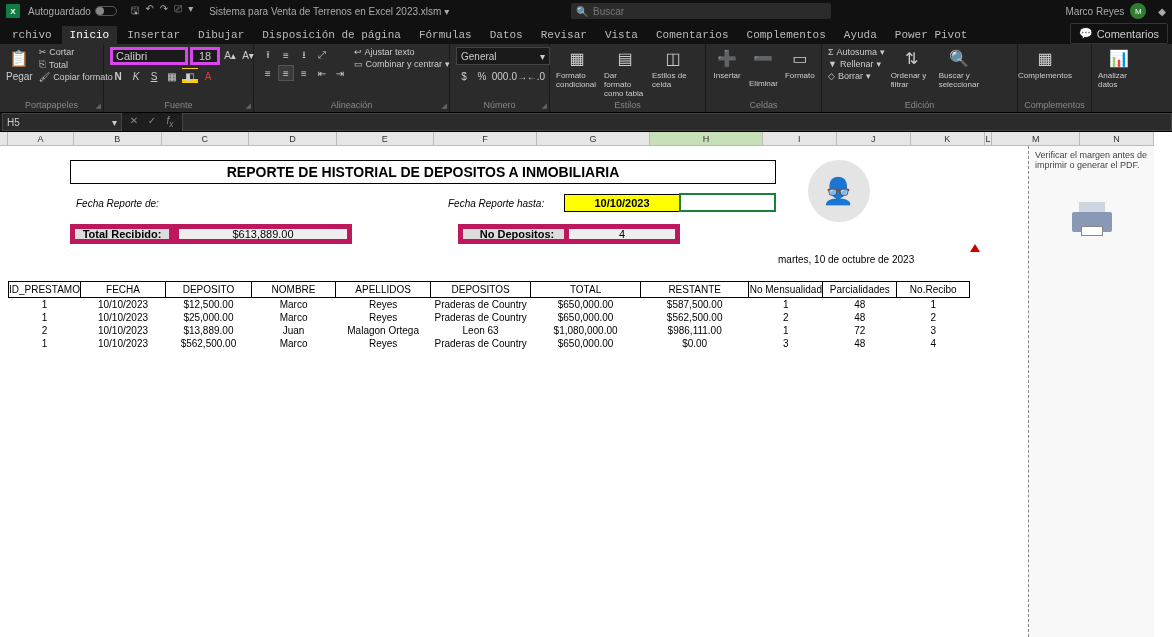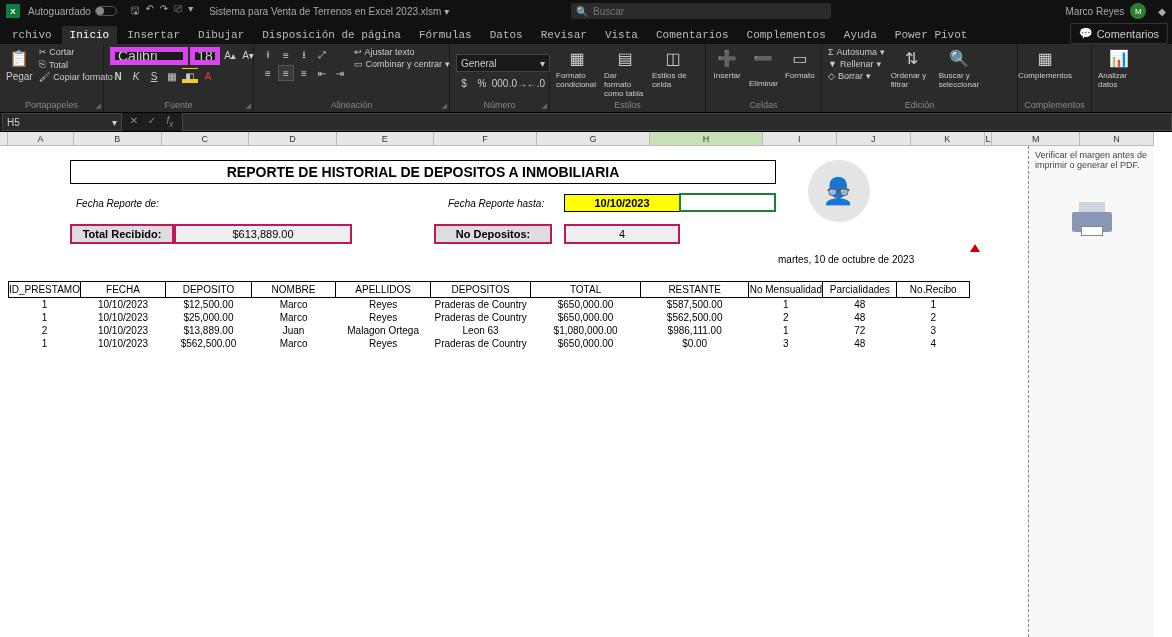--- a/index.html
+++ b/index.html
@@ -26,21 +26,21 @@
 
 
 .ribbon { height:68px; background:#2b2b2b; display:flex; font-size:10px; color:#ccc; }
 .group { border-right:1px solid #1a1a1a; display:flex; flex-direction:column; justify-content:space-between; padding:3px 6px 2px; position:relative; }
 .group-label { text-align:center; font-size:9px; color:#888; }
 .group-content { display:flex; gap:6px; align-items:flex-start; flex:1; }
 .big-btn { display:flex; flex-direction:column; align-items:center; gap:2px; width:42px; cursor:pointer; color:#ccc; }
 .big-ico { width:22px; height:22px; display:flex; align-items:center; justify-content:center; font-size:16px; }
 .mini-col { display:flex; flex-direction:column; gap:2px; }
 .mini { display:flex; align-items:center; gap:3px; cursor:pointer; white-space:nowrap; font-size:9px; }
-.font-box, .size-box { background:#1a1a1a; border:5px solid #d946ef; color:#ccc; font-size:14px; height:18px; }
+.font-box, .size-box { background:#1a1a1a; border:3px solid #d946ef; color:#ccc; font-size:11px; height:18px; }
 .font-box { width:78px; padding:0 3px; }
 .size-box { width:30px; text-align:center; }
 .btn-row { display:flex; gap:2px; }
 .sq { width:16px; height:16px; display:flex; align-items:center; justify-content:center; border:1px solid transparent; cursor:pointer; font-size:10px; }
 .sq.sel { border-color:#555; background:#3a3a3a; }
 .num-format { width:94px; height:18px; background:#1a1a1a; border:1px solid #444; padding:0 4px; font-size:10px; display:flex; align-items:center; }
 .corner-arrow { position:absolute; bottom:2px; right:2px; font-size:7px; color:#666; }
 
 
 .namebox-row { height:20px; background:#1e1e1e; display:flex; align-items:center; border-top:1px solid #000; border-bottom:1px solid #000; }
@@ -57,21 +57,21 @@
 .colh.active { background:#c8e0b8; }
 .sheet-body { position:absolute; top:14px; left:8px; right:18px; bottom:0; background:linear-gradient(#fff,#f3f3f3); }
 
 .page-area { position:absolute; top:0; left:0; width:1020px; bottom:0; background:#fff; }
 .page-right { position:absolute; top:0; left:1020px; right:0; bottom:0; background:#f8f8f8; border-left:1px dashed #888; padding:4px 6px; font-size:9px; color:#444; }
 
 .title-box { position:absolute; top:14px; left:62px; width:706px; height:24px; border:1px solid #000; display:flex; align-items:center; justify-content:center; font-size:14px; font-weight:bold; color:#000; }
 
 .label1 { position:absolute; font-style:italic; font-size:10px; color:#000; }
 .hl { position:absolute; background:#ffff00; border:1px solid #000; display:flex; align-items:center; justify-content:center; font-weight:bold; font-size:11px; color:#000; }
-.box-grey { position:absolute; border:2px solid #be185d; display:flex; align-items:center; justify-content:center; font-size:11px; color:#000; }
+.box-grey { position:absolute; border:5px solid #be185d; display:flex; align-items:center; justify-content:center; font-size:11px; color:#000; }
 .box-grey.lbl { background:#ddd; font-weight:bold; }
 .sel-cell { position:absolute; border:2px solid #1a7f37; }
 
 .photo { position:absolute; top:14px; left:800px; width:62px; height:62px; border-radius:50%; background:#e4e4e4; display:flex; align-items:center; justify-content:center; color:#999; font-size:26px; }
 .photo .glasses { position:absolute; top:20px; font-size:20px; }
 .date-text { position:absolute; top:108px; left:770px; font-size:10px; color:#000; }
 
 .red-tri { position:absolute; top:98px; left:962px; width:0; height:0; border-left:5px solid transparent; border-right:5px solid transparent; border-bottom:8px solid #c00; }
 
 .section-hdr { position:absolute; top:121px; left:0; width:962px; height:14px; border:1px solid #000; background:#ececec; text-align:center; font-size:10px; color:#000; font-weight:bold; line-height:14px; }
@@ -207,21 +207,21 @@
             <span>↩</span>
             <span>Ajustar texto</span>
           </div>
         <div class="mini"><span>▭</span><span>Combinar y centrar</span> ▾</div>
       </div>
     </div>
     <div class="group-label">Alineación</div>
     <span class="corner-arrow">◢</span>
   </div>
 
-  <div class="group" style="width:100px;margin-top:7px;">
+  <div class="group" style="width:100px;">
     <div class="group-content" style="flex-direction:column;gap:3px;">
       <div class="num-format">
           <span>General</span>
           <span style="margin-left:auto;">▾</span>
         </div>
       <div class="btn-row">
         <span class="sq">$</span>
         <span class="sq">%</span>
         <span class="sq">000</span>
         <span class="sq">.0→</span>
@@ -347,21 +347,21 @@
 
       <div class="label1" style="top:52px; left:68px;">Fecha Reporte de:</div>
 
       <div class="label1" style="top:52px; left:440px;">Fecha Reporte hasta:</div>
       <div class="hl" style="top:48px; left:556px; width:116px; height:18px;">10/10/2023</div>
       <div class="sel-cell" style="top:47px; left:671px; width:97px; height:19px;"></div>
 
       <div class="box-grey lbl" style="top:78px; left:62px; width:104px; height:20px;">Total Recibido:</div>
       <div class="box-grey" style="top:78px; left:166px; width:178px; height:20px; background:#eee;">$613,889.00</div>
 
-      <div class="box-grey lbl" style="top:78px; left:426px; width:118px; height:20px;">No Depositos:</div>
+      <div class="box-grey lbl" style="top:78px; left:450px; width:118px; height:20px;">No Depositos:</div>
       <div class="box-grey" style="top:78px; left:556px; width:116px; height:20px; background:#eee;">4</div>
 
       <div class="photo">
         <span>👤</span>
         <span class="glasses">👓</span>
       </div>
       <div class="date-text">martes, 10 de octubre de 2023</div>
       <div class="red-tri"></div>
 
 

